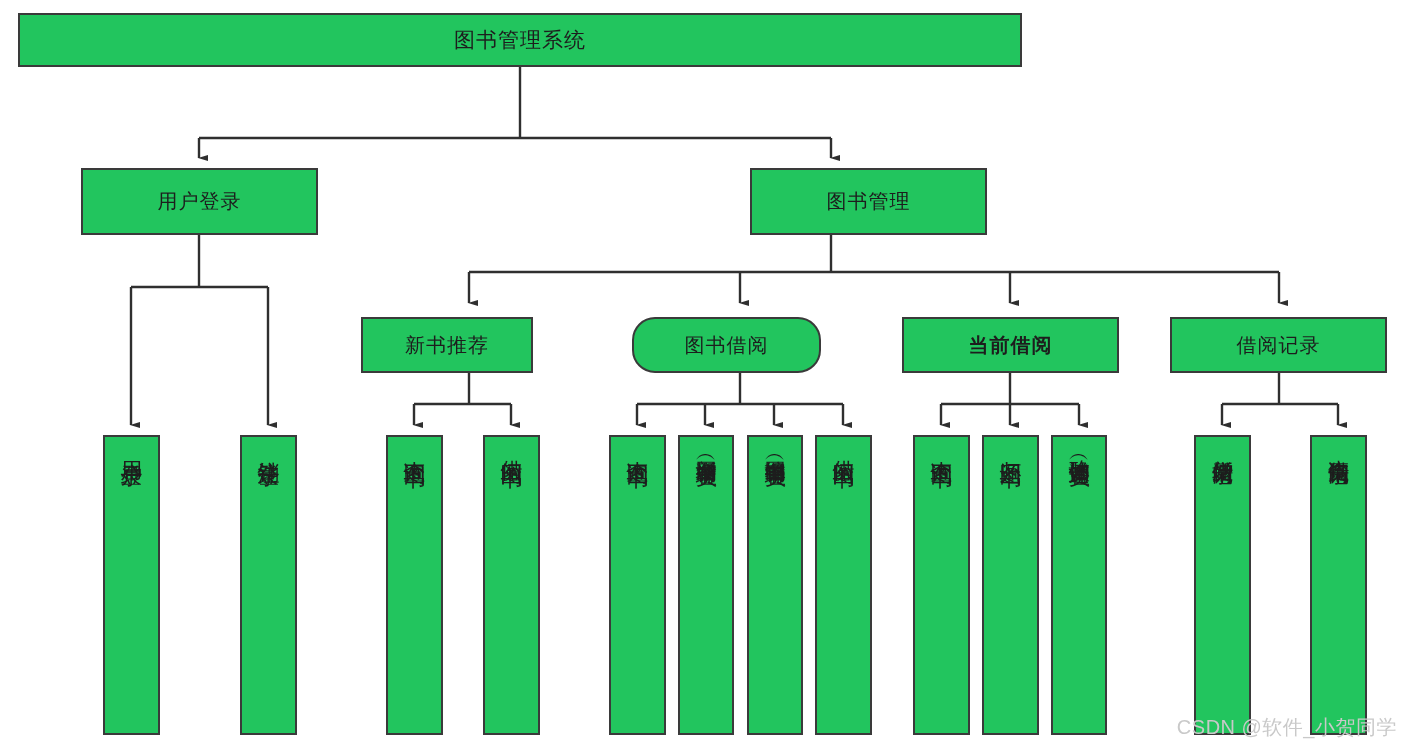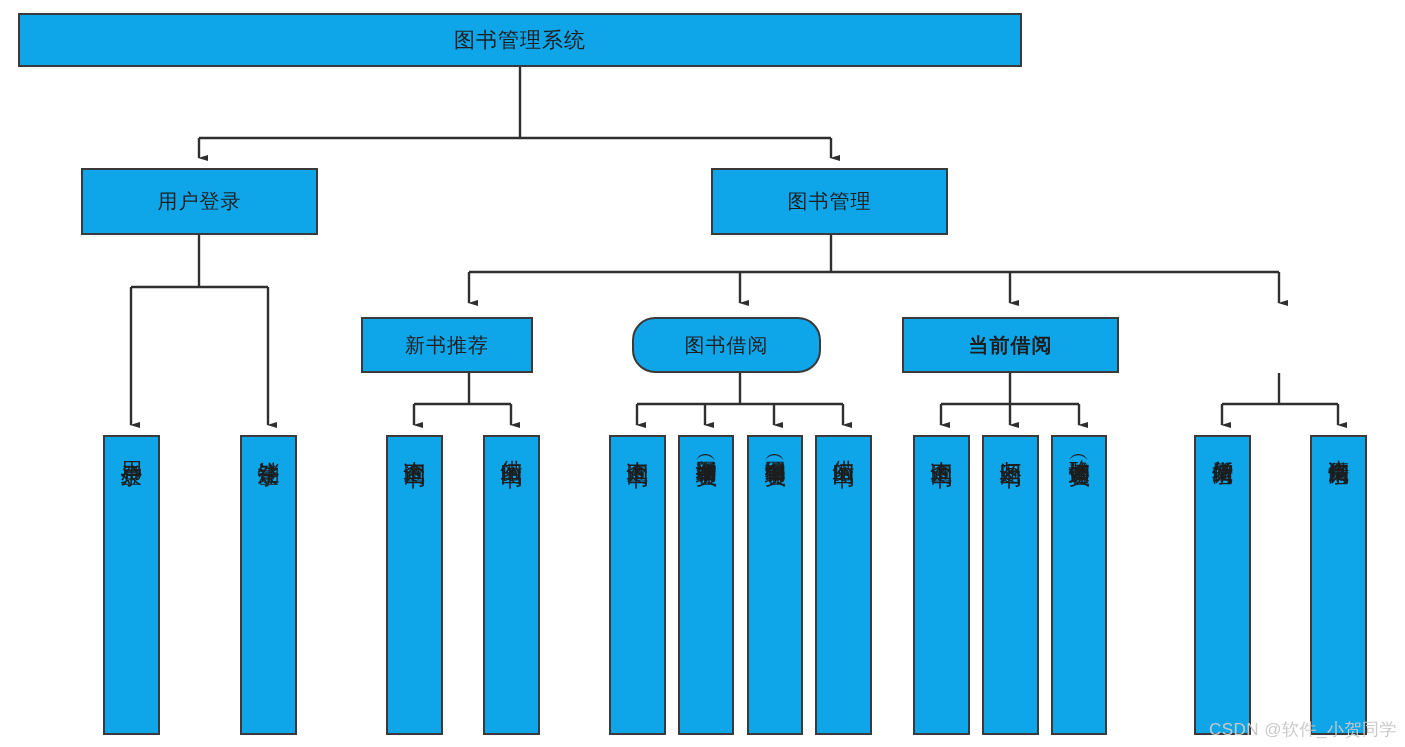--- a/index.html
+++ b/index.html
@@ -8,21 +8,21 @@
     background:#ffffff;
     font-family:"Liberation Sans","DejaVu Sans",sans-serif;
     overflow:hidden;
   }
   #stage{position:relative;width:1405px;height:747px;}
   #wires{position:absolute;left:0;top:0;width:1405px;height:747px;}
 
   .node{
     position:absolute;
     box-sizing:border-box;
-    background:#0ea5e9;
+    background:#22c55e;
     border:2px solid #3a3a3a;
     display:flex;
     align-items:center;
     justify-content:center;
     color:#1d1d1d;
   }
   .node .lbl{
     display:block;
     text-align:center;
     line-height:1.12;
@@ -45,21 +45,21 @@
     font-size:22px;
     line-height:1.08;
     letter-spacing:2px;
     white-space:nowrap;
   }
   .v-node.tall .lbl{font-size:21px;letter-spacing:1px;}
 
   #watermark{
     position:absolute;
     right:8px;bottom:6px;
-    font-size:17px;
+    font-size:20px;
     color:#c9c9c9;
     letter-spacing:0.5px;
     user-select:none;
     pointer-events:none;
   }
 </style>
 </head>
 <body>
 
 <div id="stage">
@@ -115,36 +115,39 @@
   </svg>
 
   <div class="node h-node" id="n-root" style="left:18px;top:13px;width:1004px;height:54px;">
     <span class="lbl">图书管理系统</span>
   </div>
 
   <div class="node h-node" style="left:81px;top:168px;width:237px;height:67px;">
     <span class="lbl">用户登录</span>
   </div>
 
-  <div class="node h-node" style="left:711px;top:168px;width:237px;height:67px;">
+  <div class="node h-node" style="left:750px;top:168px;width:237px;height:67px;">
     <span class="lbl">图书管理</span>
   </div>
 
   <div class="node h-node" style="left:361px;top:317px;width:172px;height:56px;">
     <span class="lbl">新书推荐</span>
   </div>
 
   <div class="node h-node" style="left:632px;top:317px;width:189px;height:56px;border-radius:23px;">
     <span class="lbl">图书借阅</span>
   </div>
 
   <div class="node h-node" style="left:902px;top:317px;width:217px;height:56px;font-weight:bold;">
     <span class="lbl">当前借阅</span>
   </div>
 
+  <div class="node h-node" style="left:1170px;top:317px;width:217px;height:56px;">
+    <span class="lbl">借阅记录</span>
+  </div>
 
   <div class="node v-node" style="left:103px;top:435px;width:57px;height:300px;">
     <span class="lbl">用户登录</span>
   </div>
 
   <div class="node v-node" style="left:240px;top:435px;width:57px;height:300px;">
     <span class="lbl">注销登录</span>
   </div>
 
   <div class="node v-node" style="left:386px;top:435px;width:57px;height:300px;">

